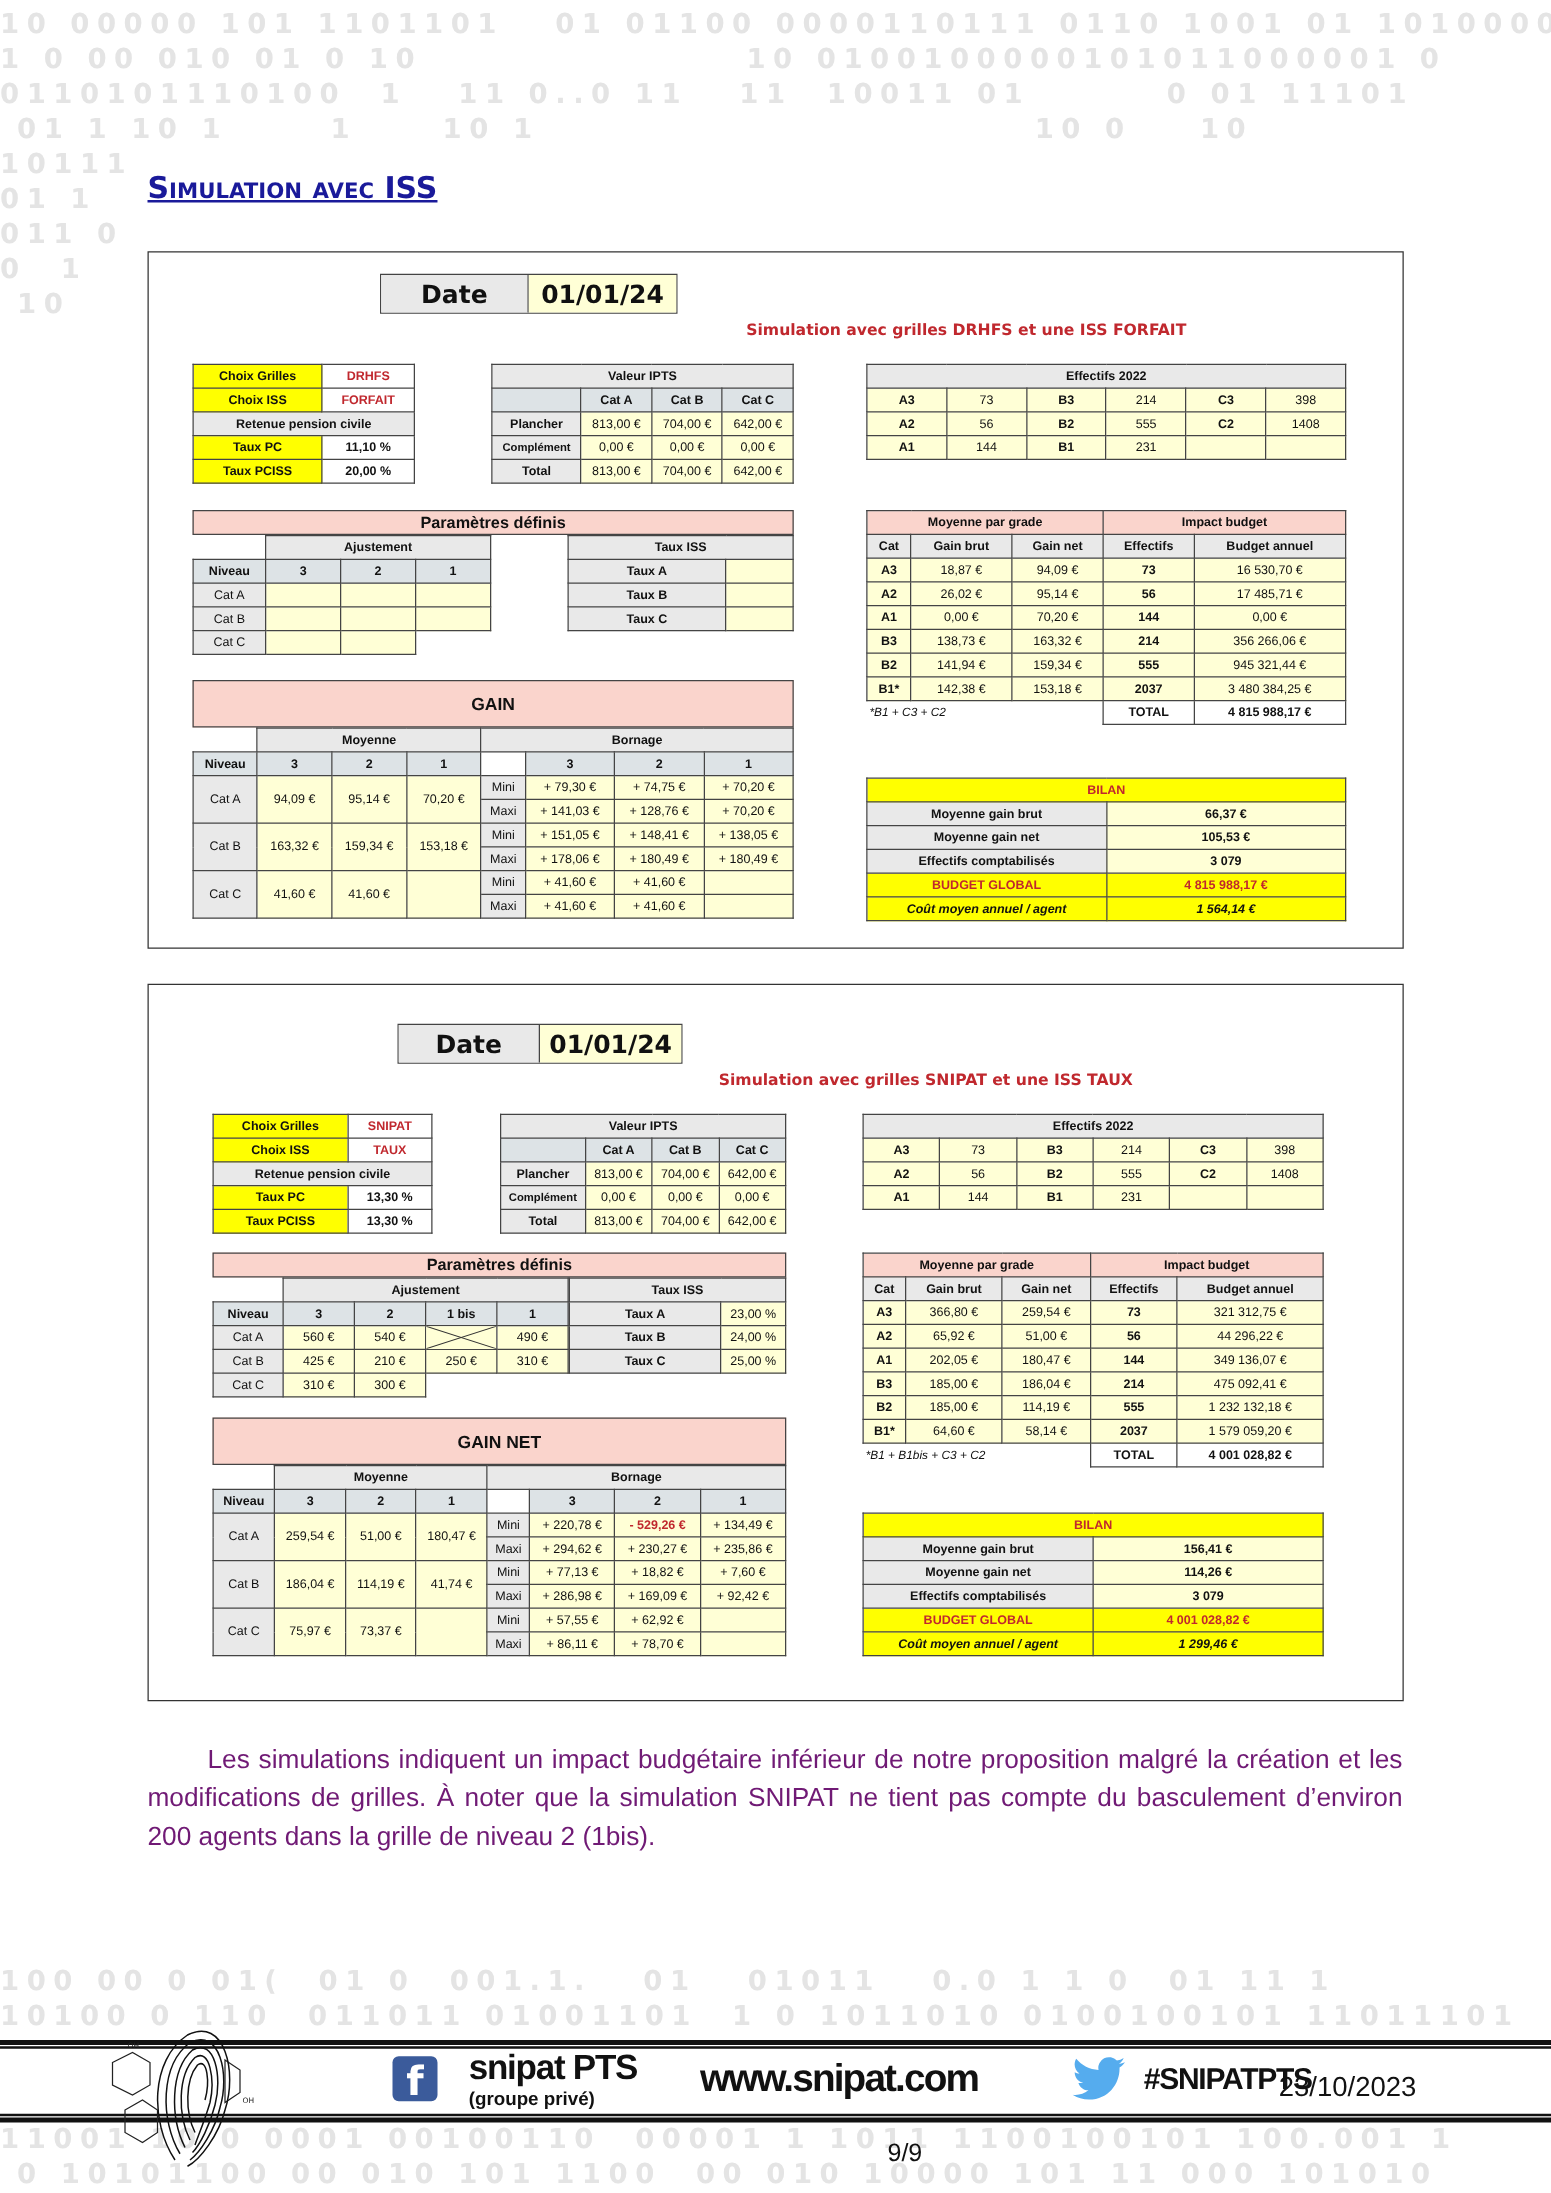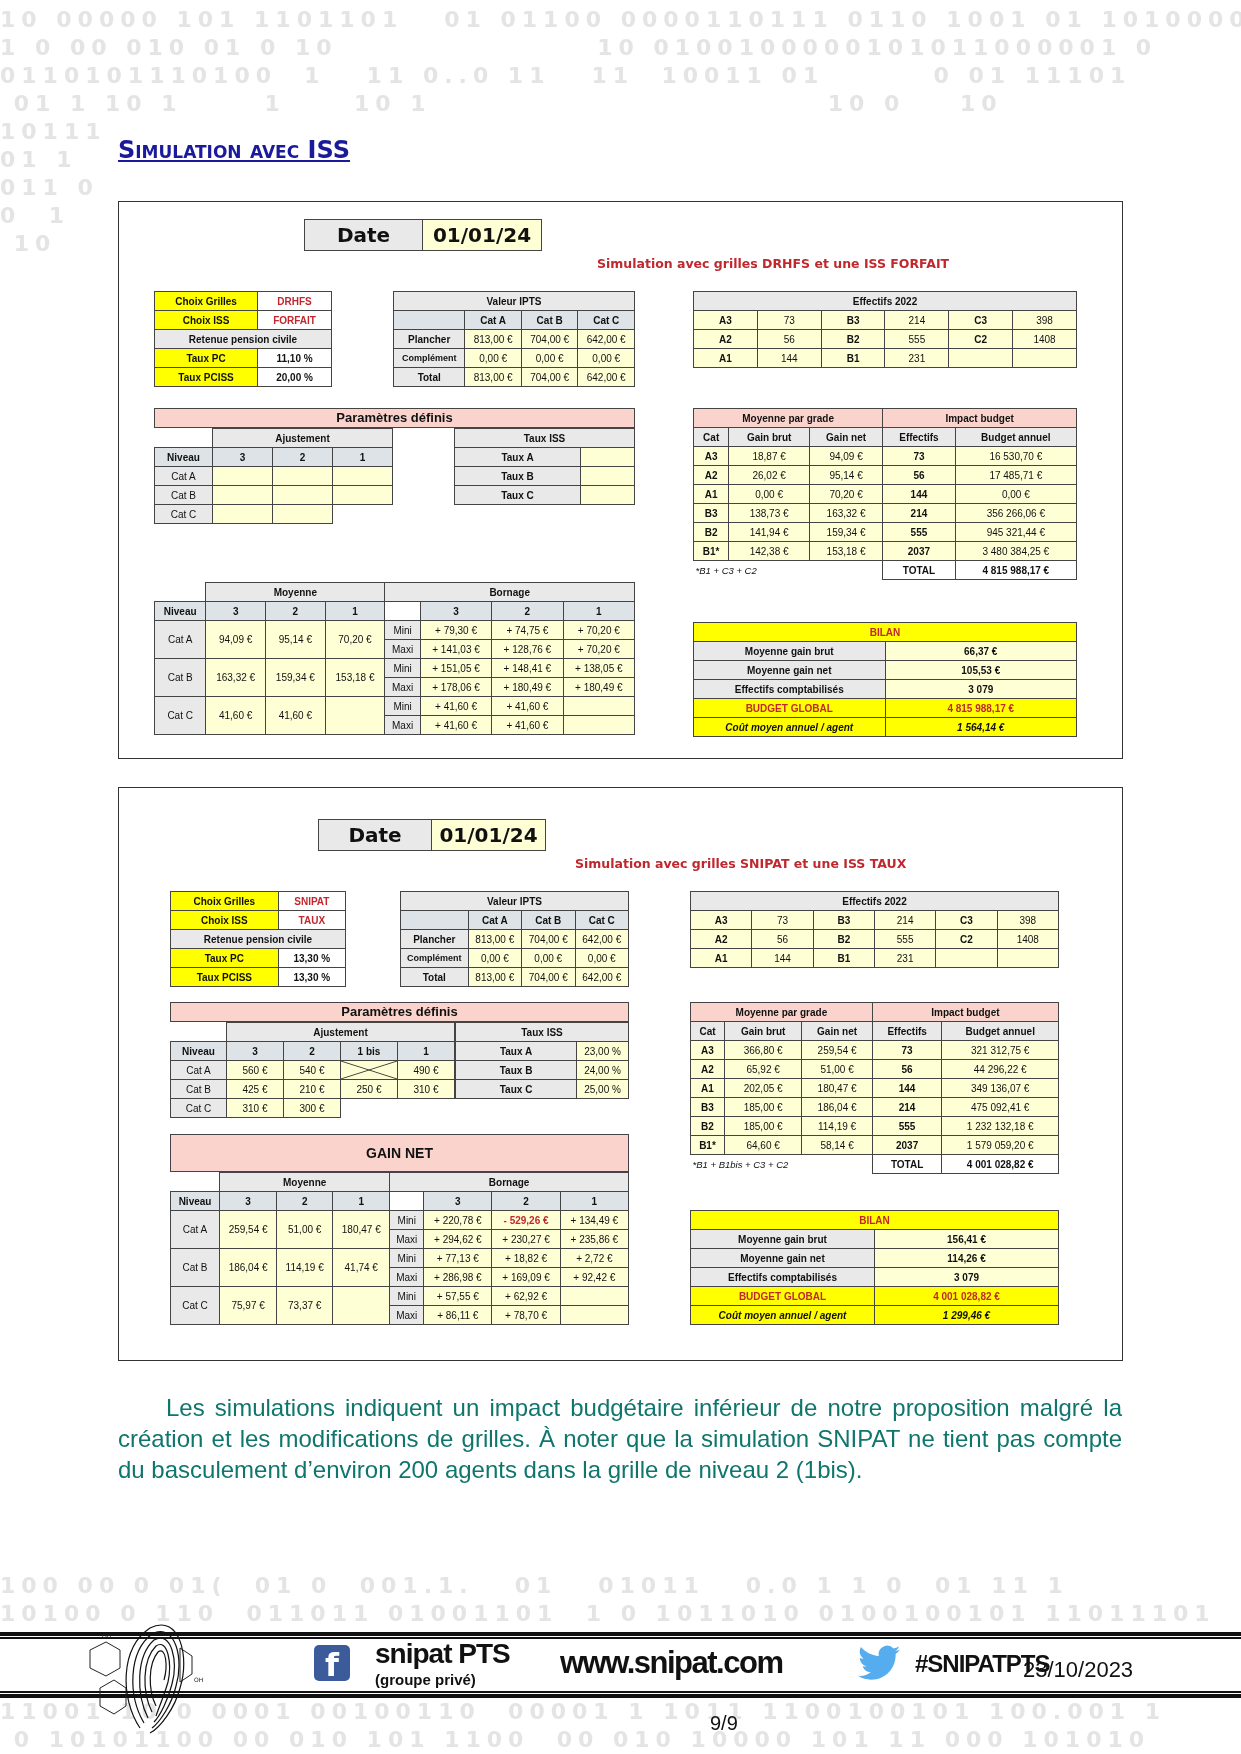--- a/index.html
+++ b/index.html
@@ -21,21 +21,21 @@
   .red { color: #c0282e; font-weight: bold; }
   .w { background: #fff; }
   .nb { border: none; background: transparent; }
   .date-box { display: flex; border: 1.5px solid #444; height: 32px; font-family: "DejaVu Sans", sans-serif; font-weight: bold; font-size: 20px; margin-left: 32px; }
   .date-box div { display: flex; align-items: center; justify-content: center; }
   .date-label { background: #e9e9e9; border-right: 1.5px solid #444; }
   .date-val { background: #ffffd6; }
   .sim-title { font-family: "DejaVu Sans", sans-serif; font-size: 12.5px; font-weight: bold; color: #c0282e; margin-top: 30px; }
   .bigpink { font-size: 10px; font-weight: bold; }
   .footnote { font-style: italic; font-size: 9.5px; border: none; text-align: left; }
-  .paragraph { position: absolute; left: 118px; top: 1392px; width: 1004px; font-family: "Liberation Sans", sans-serif; font-size: 24px; line-height: 31px; text-align: justify; text-indent: 48px; color: #0f766e; }
+  .paragraph { position: absolute; left: 118px; top: 1392px; width: 1004px; font-family: "Liberation Sans", sans-serif; font-size: 21px; line-height: 31px; text-align: justify; text-indent: 48px; color: #701a75; }
   .footer-line { position: absolute; left: 0; width: 1241px; height: 4px; background: #111; }
   .footer-line.thin { height: 1.5px; }
   .footer-text { position: absolute; font-family: "Liberation Sans", sans-serif; }
   .fb-icon { position: absolute; left: 314px; top: 1645px; width: 36px; height: 36px; background: #3b5b9b; border-radius: 5px; color: #fff; font-weight: bold; font-size: 32px; display: flex; align-items: flex-end; justify-content: center; line-height: 1; font-family: "DejaVu Sans", sans-serif; }
   .tw-icon { position: absolute; left: 858px; top: 1645px; width: 42px; height: 36px; }
   .logo { position: absolute; left: 80px; top: 1618px; width: 140px; height: 120px; }
   .xcell { position: relative; }
   .xcell svg { position: absolute; left: 0; top: 0; width: 100%; height: 100%; }
 </style>
 </head>
@@ -193,20 +193,21 @@
         <tr>
           <td class="g b">Taux B</td>
           <td class="ly" style="width:30%"></td>
         </tr>
         <tr>
           <td class="g b">Taux C</td>
           <td class="ly" style="width:30%"></td>
         </tr>
       </tbody>
     </table>
+    <div class="abs pink" style="left:35px; top:342px; width:481px; height:38px; border:1px solid #444; text-align:center; font-size:14px; line-height:36px;">GAIN</div>
     <table class="abs" style="left:35px; top:380px; width:481px;">
       <tbody>
         <tr>
           <td class="nb"></td>
           <td class="g b" colspan="3">Moyenne</td>
           <td class="g b" colspan="4">Bornage</td>
         </tr>
         <tr>
           <td class="gb">Niveau</td>
           <td class="gb">3</td>
@@ -544,21 +545,21 @@
           <td class="ly">+ 235,86 €</td>
         </tr>
         <tr>
           <td class="g" rowspan="2">Cat B</td>
           <td class="ly" rowspan="2">186,04 €</td>
           <td class="ly" rowspan="2">114,19 €</td>
           <td class="ly" rowspan="2">41,74 €</td>
           <td class="g">Mini</td>
           <td class="ly">+ 77,13 €</td>
           <td class="ly">+ 18,82 €</td>
-          <td class="ly">+ 2,72 €</td>
+          <td class="ly">+ 7,60 €</td>
         </tr>
         <tr>
           <td class="g">Maxi</td>
           <td class="ly">+ 286,98 €</td>
           <td class="ly">+ 169,09 €</td>
           <td class="ly">+ 92,42 €</td>
         </tr>
         <tr>
           <td class="g" rowspan="2">Cat C</td>
           <td class="ly" rowspan="2">75,97 €</td>

